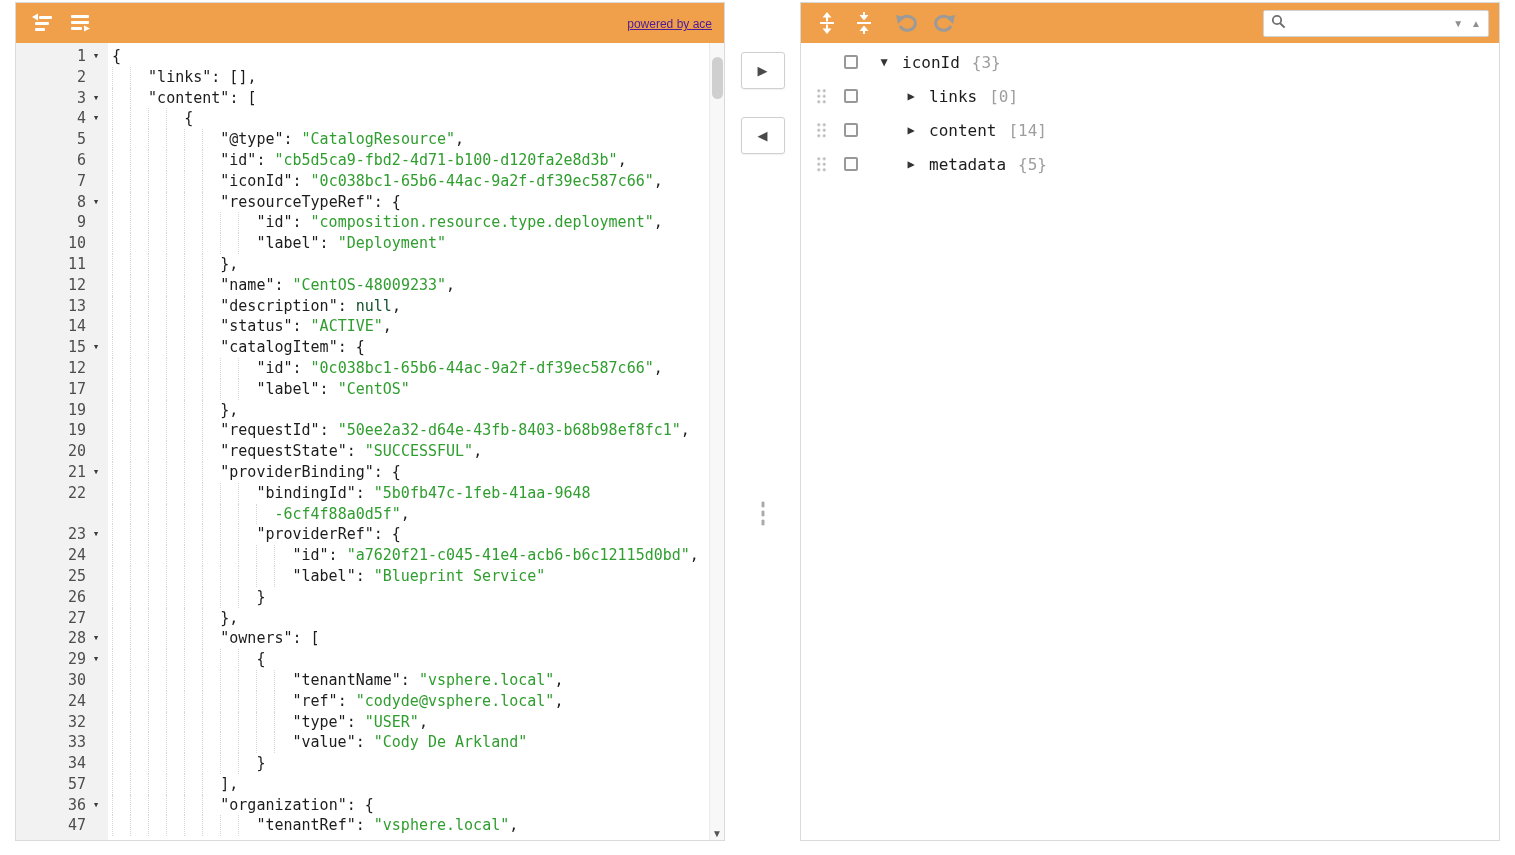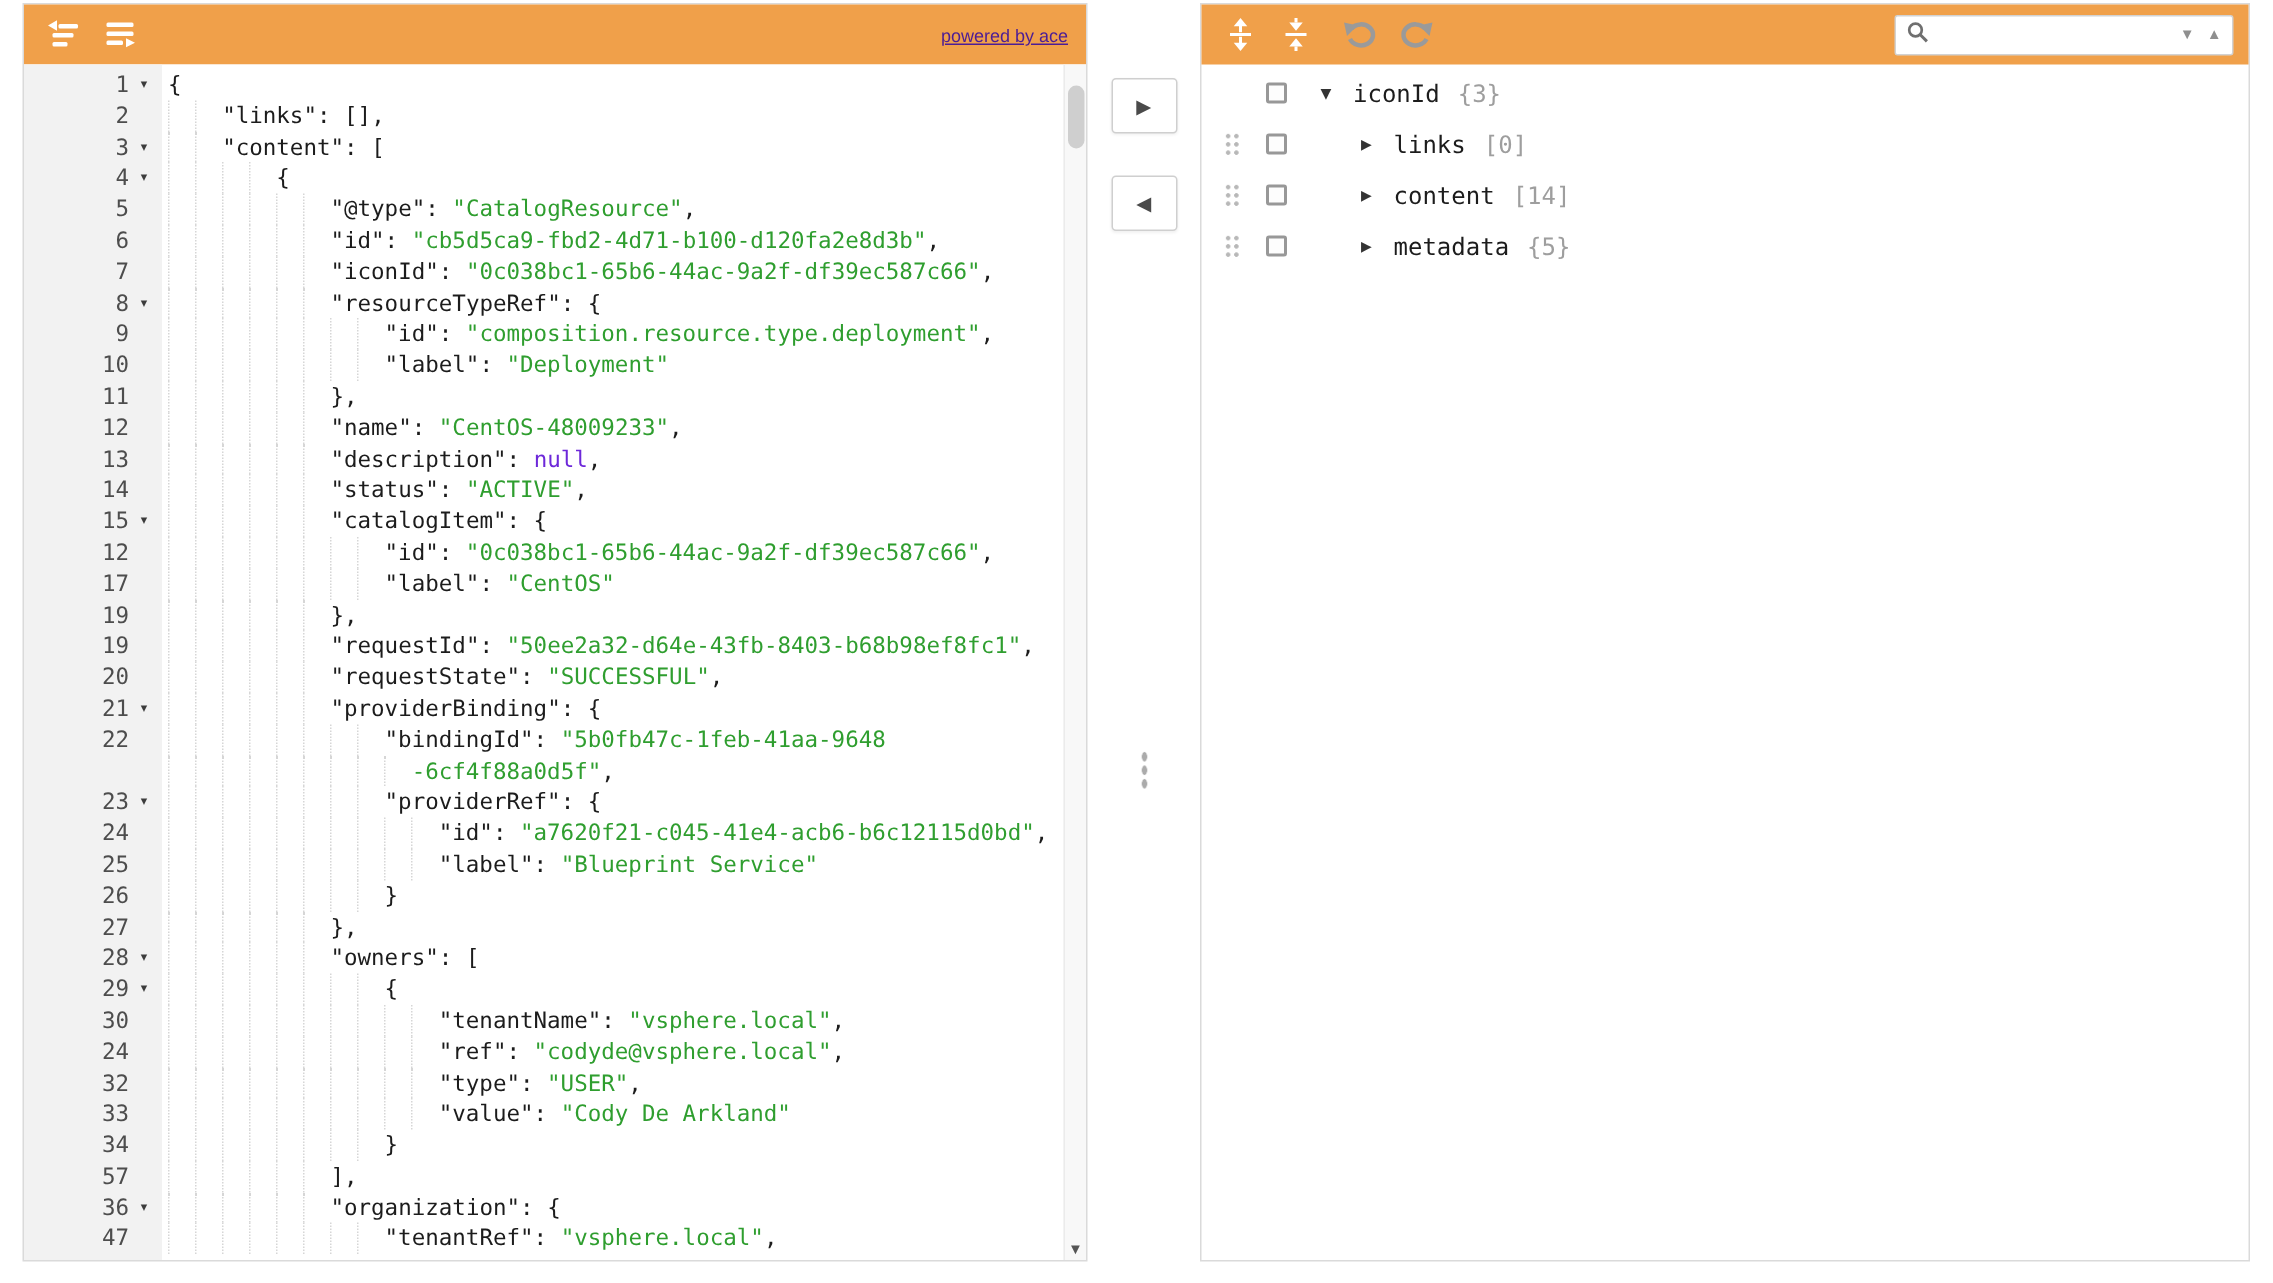--- a/index.html
+++ b/index.html
@@ -31,21 +31,21 @@
   .fold { position:absolute; right:4px; top:0; width:16px; text-align:center;
           font-size:11px; color:#3c3c3c; cursor:pointer; }
   .code { flex:1; padding:3px 0 0 4px; overflow:hidden;
           font-family:"DejaVu Sans Mono", monospace; font-size:15px; line-height:20.8px;
           color:#1c1c1c; }
   .code-row { height:20.8px; white-space:pre; }
   .guide { display:inline-block; width:2ch; height:20.8px; vertical-align:top;
            border-left:1px dotted #d6d6d6; }
   .tok-k, .tok-p { color:#1c1c1c; }
   .tok-s { color:#2f9e2f; }
-  .tok-n { color:#6d28d9; }
+  .tok-n { color:#14532d; }
 
   .vscroll { flex:none; width:15px; background:#f8f8f8; border-left:1px solid #ebebeb;
              position:relative; }
   .vthumb { position:absolute; left:2px; top:14px; width:11px; height:42px;
             background:#cfcfcf; border-radius:6px; cursor:pointer; }
   .vdown  { position:absolute; left:0; bottom:1px; width:100%; text-align:center;
             font-size:10px; color:#555; cursor:pointer; }
 
   
   .gap { position:absolute; left:725px; top:2px; width:75px; height:839px; }

